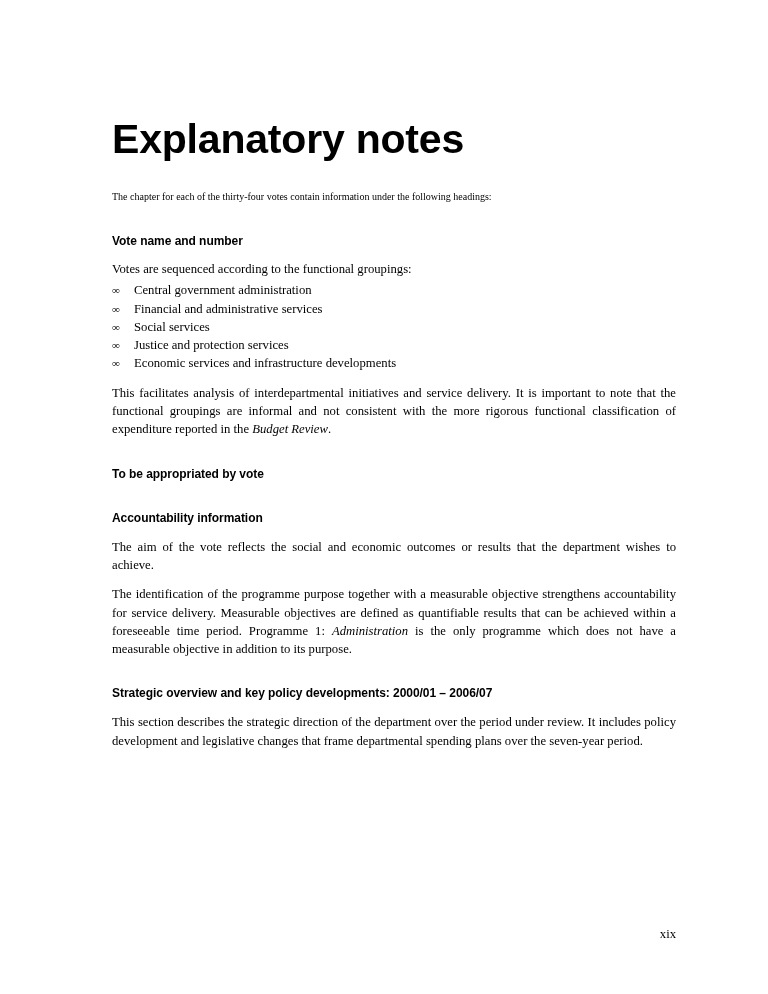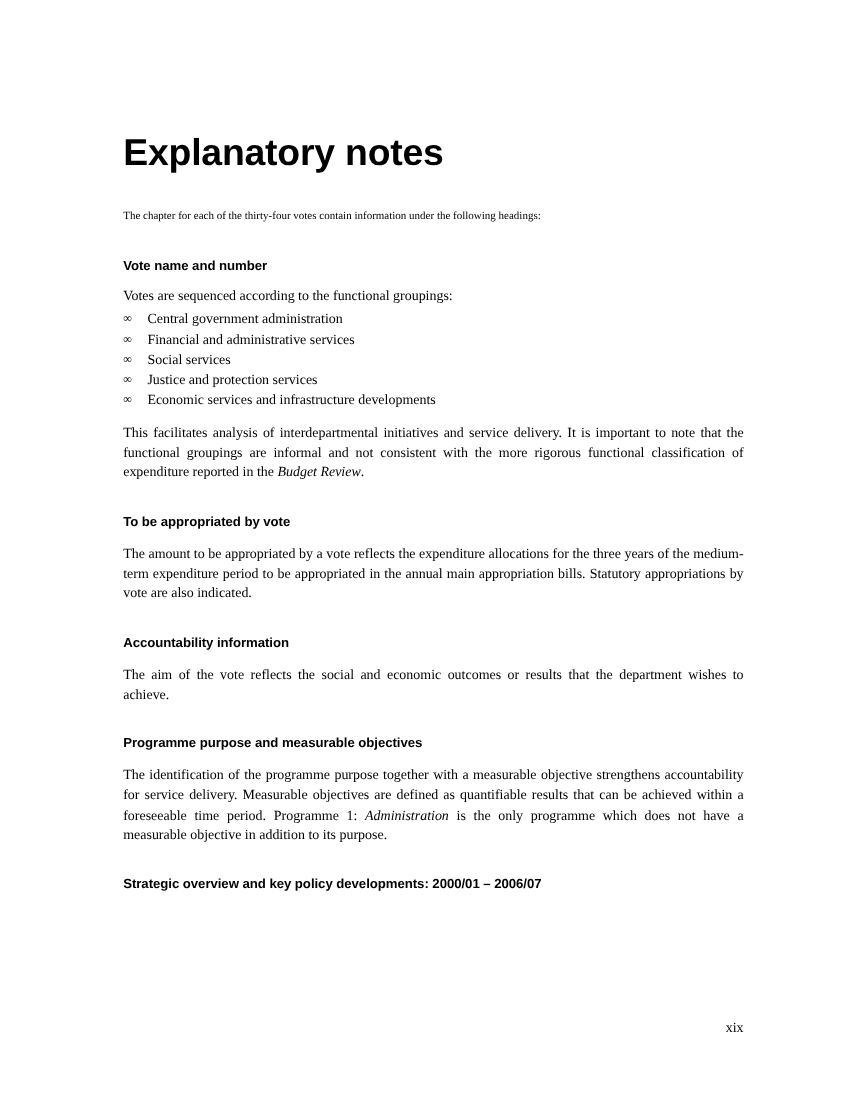--- a/index.html
+++ b/index.html
@@ -29,21 +29,21 @@
     position: absolute;
     left: 112px;
     top: 0;
     width: 564px;
   }
 
   
   .doc-title {
     font-family: "Liberation Sans", "DejaVu Sans", sans-serif;
     font-weight: bold;
-    font-size: 34px;
+    font-size: 41px;
     line-height: 34px;
     letter-spacing: -0.2px;
     color: #000;
     margin: 0;
     padding-top: 122px;
   }
 
   
   .intro-line {
     font-family: "Liberation Serif", "DejaVu Serif", serif;
@@ -155,36 +155,35 @@
         <li class="bullet-item">
           <span class="bullet-mark">∞</span>
           <span>Economic services and infrastructure developments</span>
         </li>
       </ul>
       <p class="body-par par-gap"><span>This facilitates analysis of interdepartmental initiatives and service delivery. It is important to note that the functional groupings are informal and not consistent with the more rigorous functional classification of expenditure reported in the </span><i>Budget Review</i><span>.</span></p>
     </div>
 
     <div>
       <h2 class="section-heading sec-gap-lg">To be appropriated by vote</h2>
-      <p class="body-par par-gap">The amount to be appropriated by a vote reflects the expenditure allocations for the three years of the medium-term expenditure period to be appropriated in the annual main appropriation bills. Statutory appropriations by vote are also indicated.</p>
     </div>
 
     <div>
       <h2 class="section-heading sec-gap-lg">Accountability information</h2>
     </div>
 
     <div>
       <p class="body-par par-gap">The aim of the vote reflects the social and economic outcomes or results that the department wishes to achieve.</p>
     </div>
 
     <div>
-      <h2 class="section-heading sec-gap-lg">Programme purpose and measurable objectives</h2>
       <p class="body-par par-gap"><span>The identification of the programme purpose together with a measurable objective strengthens accountability for service delivery. Measurable objectives are defined as quantifiable results that can be achieved within a foreseeable time period. Programme 1: </span><i>Administration</i><span> is the only programme which does not have a measurable objective in addition to its purpose.</span></p>
     </div>
 
     <div>
       <h2 class="section-heading sec-gap-lg">Strategic overview and key policy developments: 2000/01 – 2006/07</h2>
+      <p class="body-par par-gap">This section describes the strategic direction of the department over the period under review. It includes policy development and legislative changes that frame departmental spending plans over the seven-year period.</p>
     </div>
 
   </div>
 
   <div class="page-number">xix</div>
 </div>
 
 </body></html>

